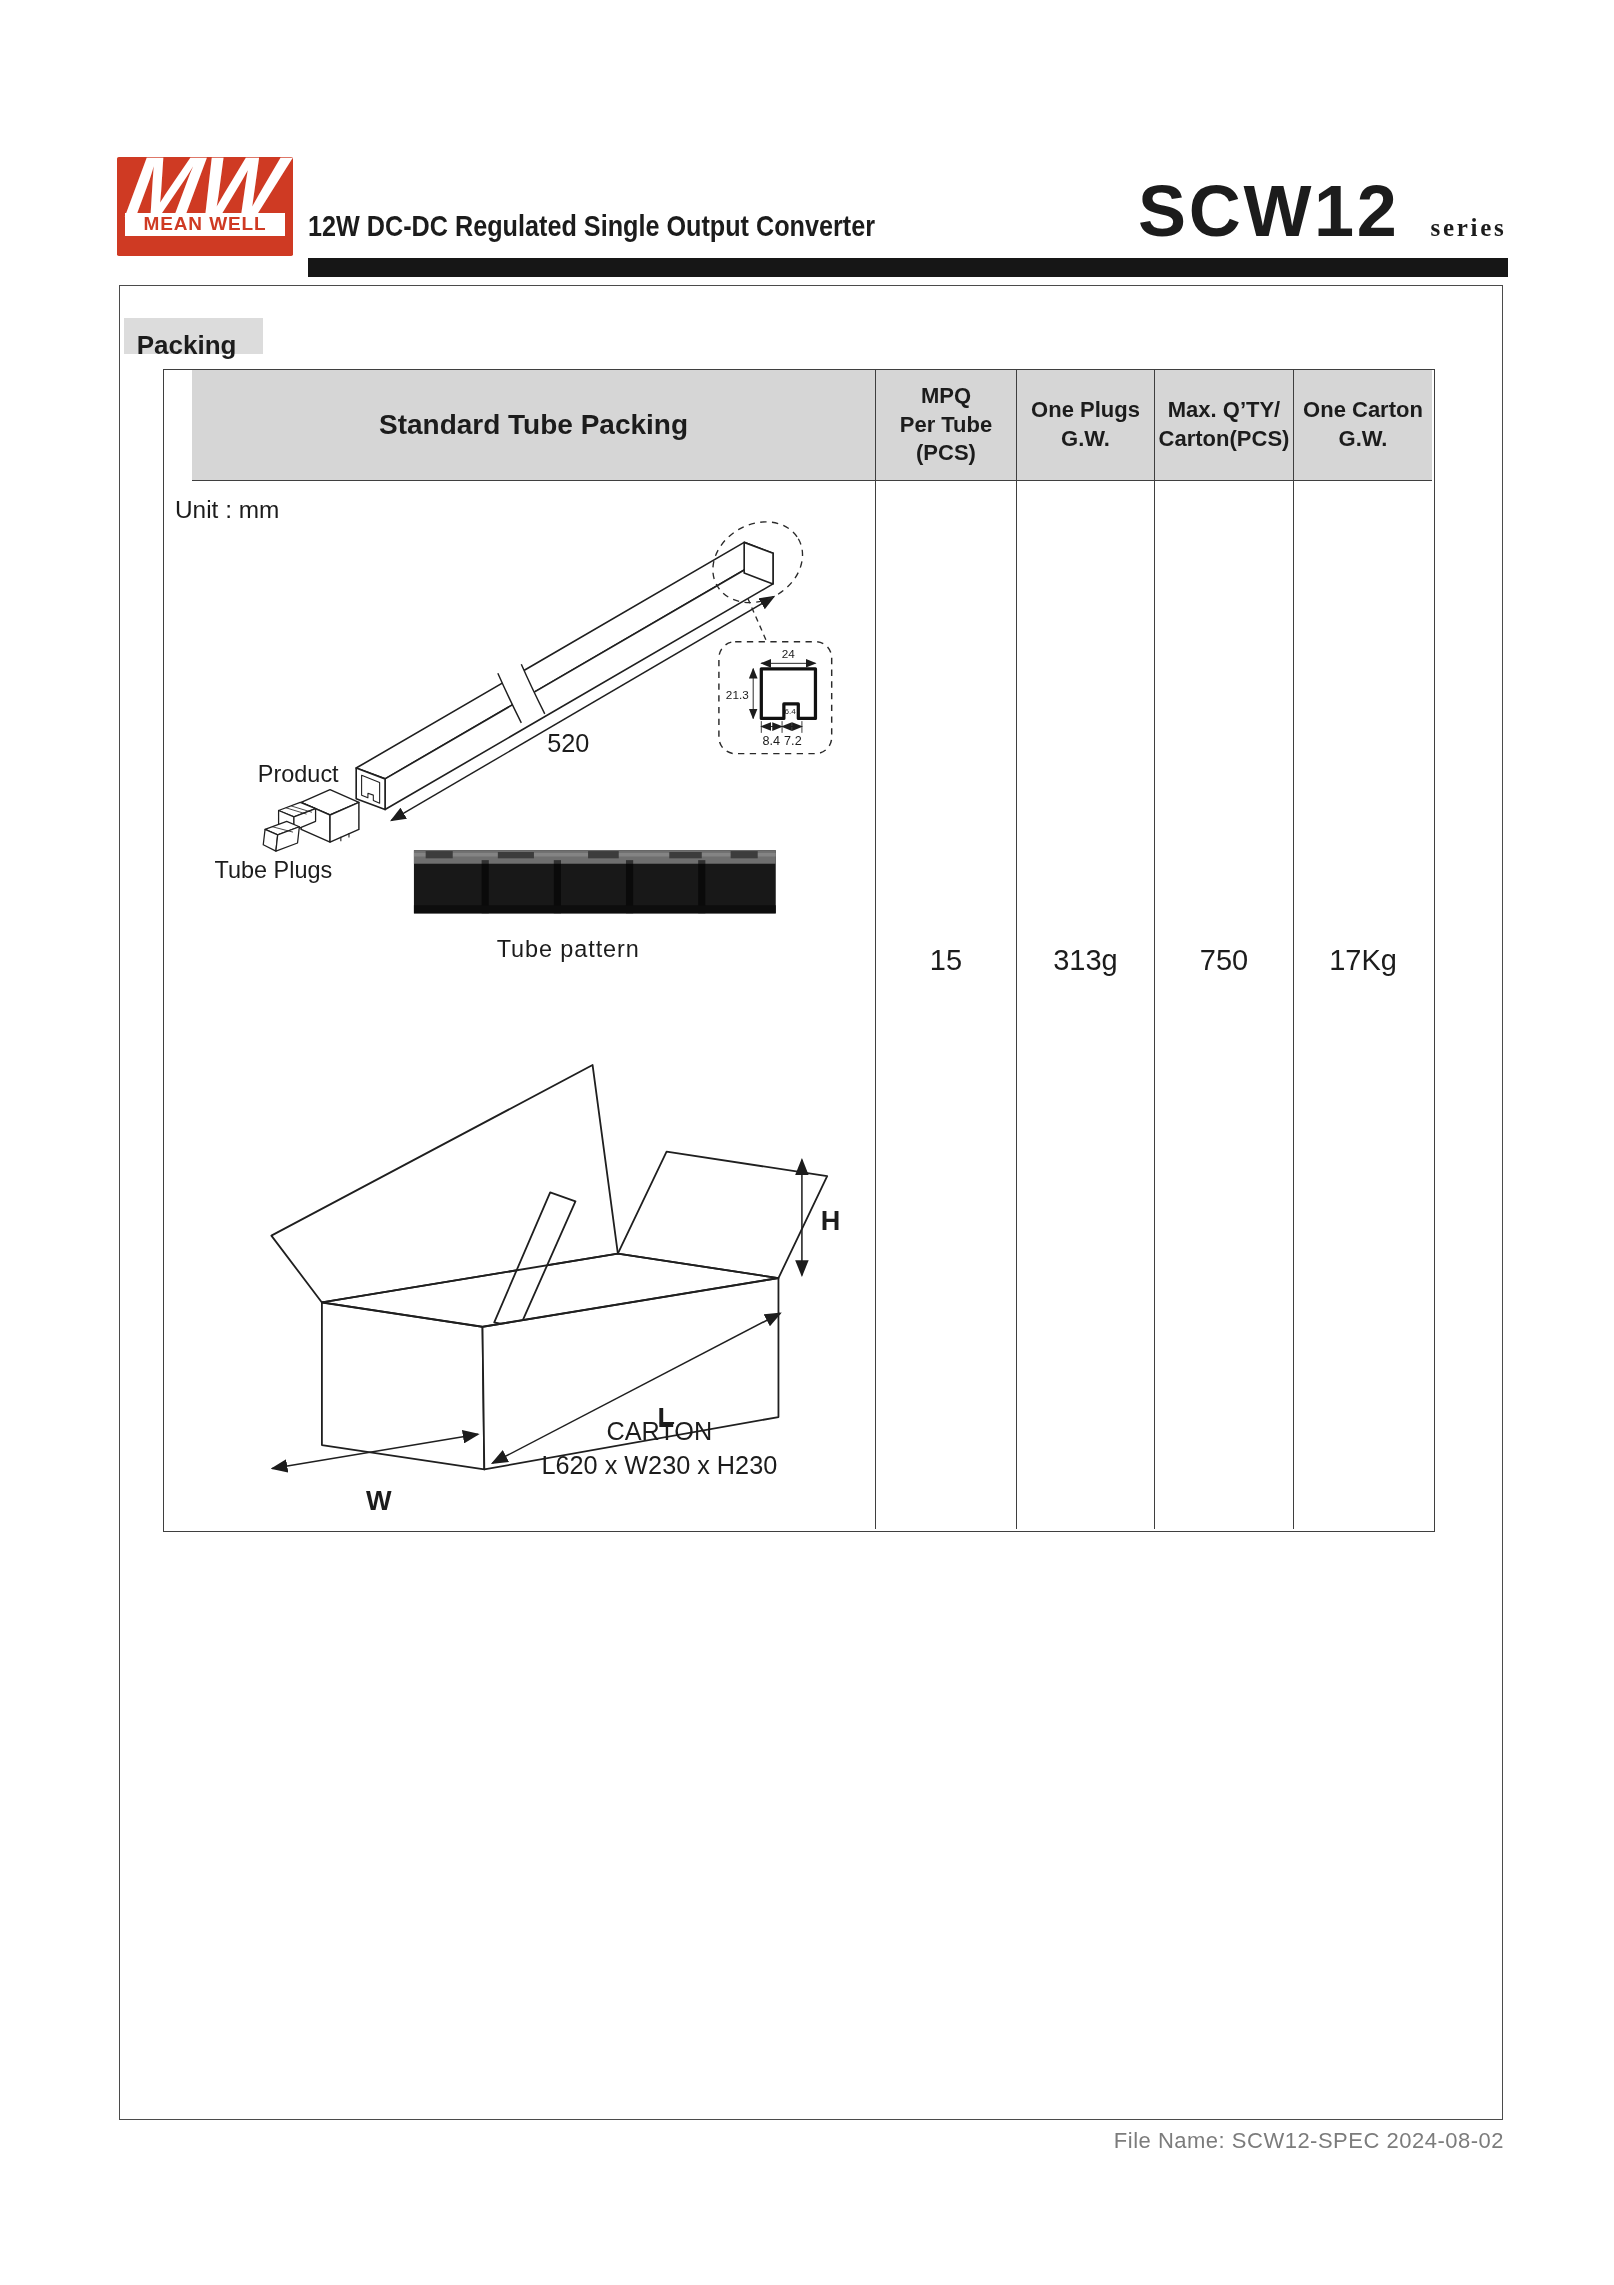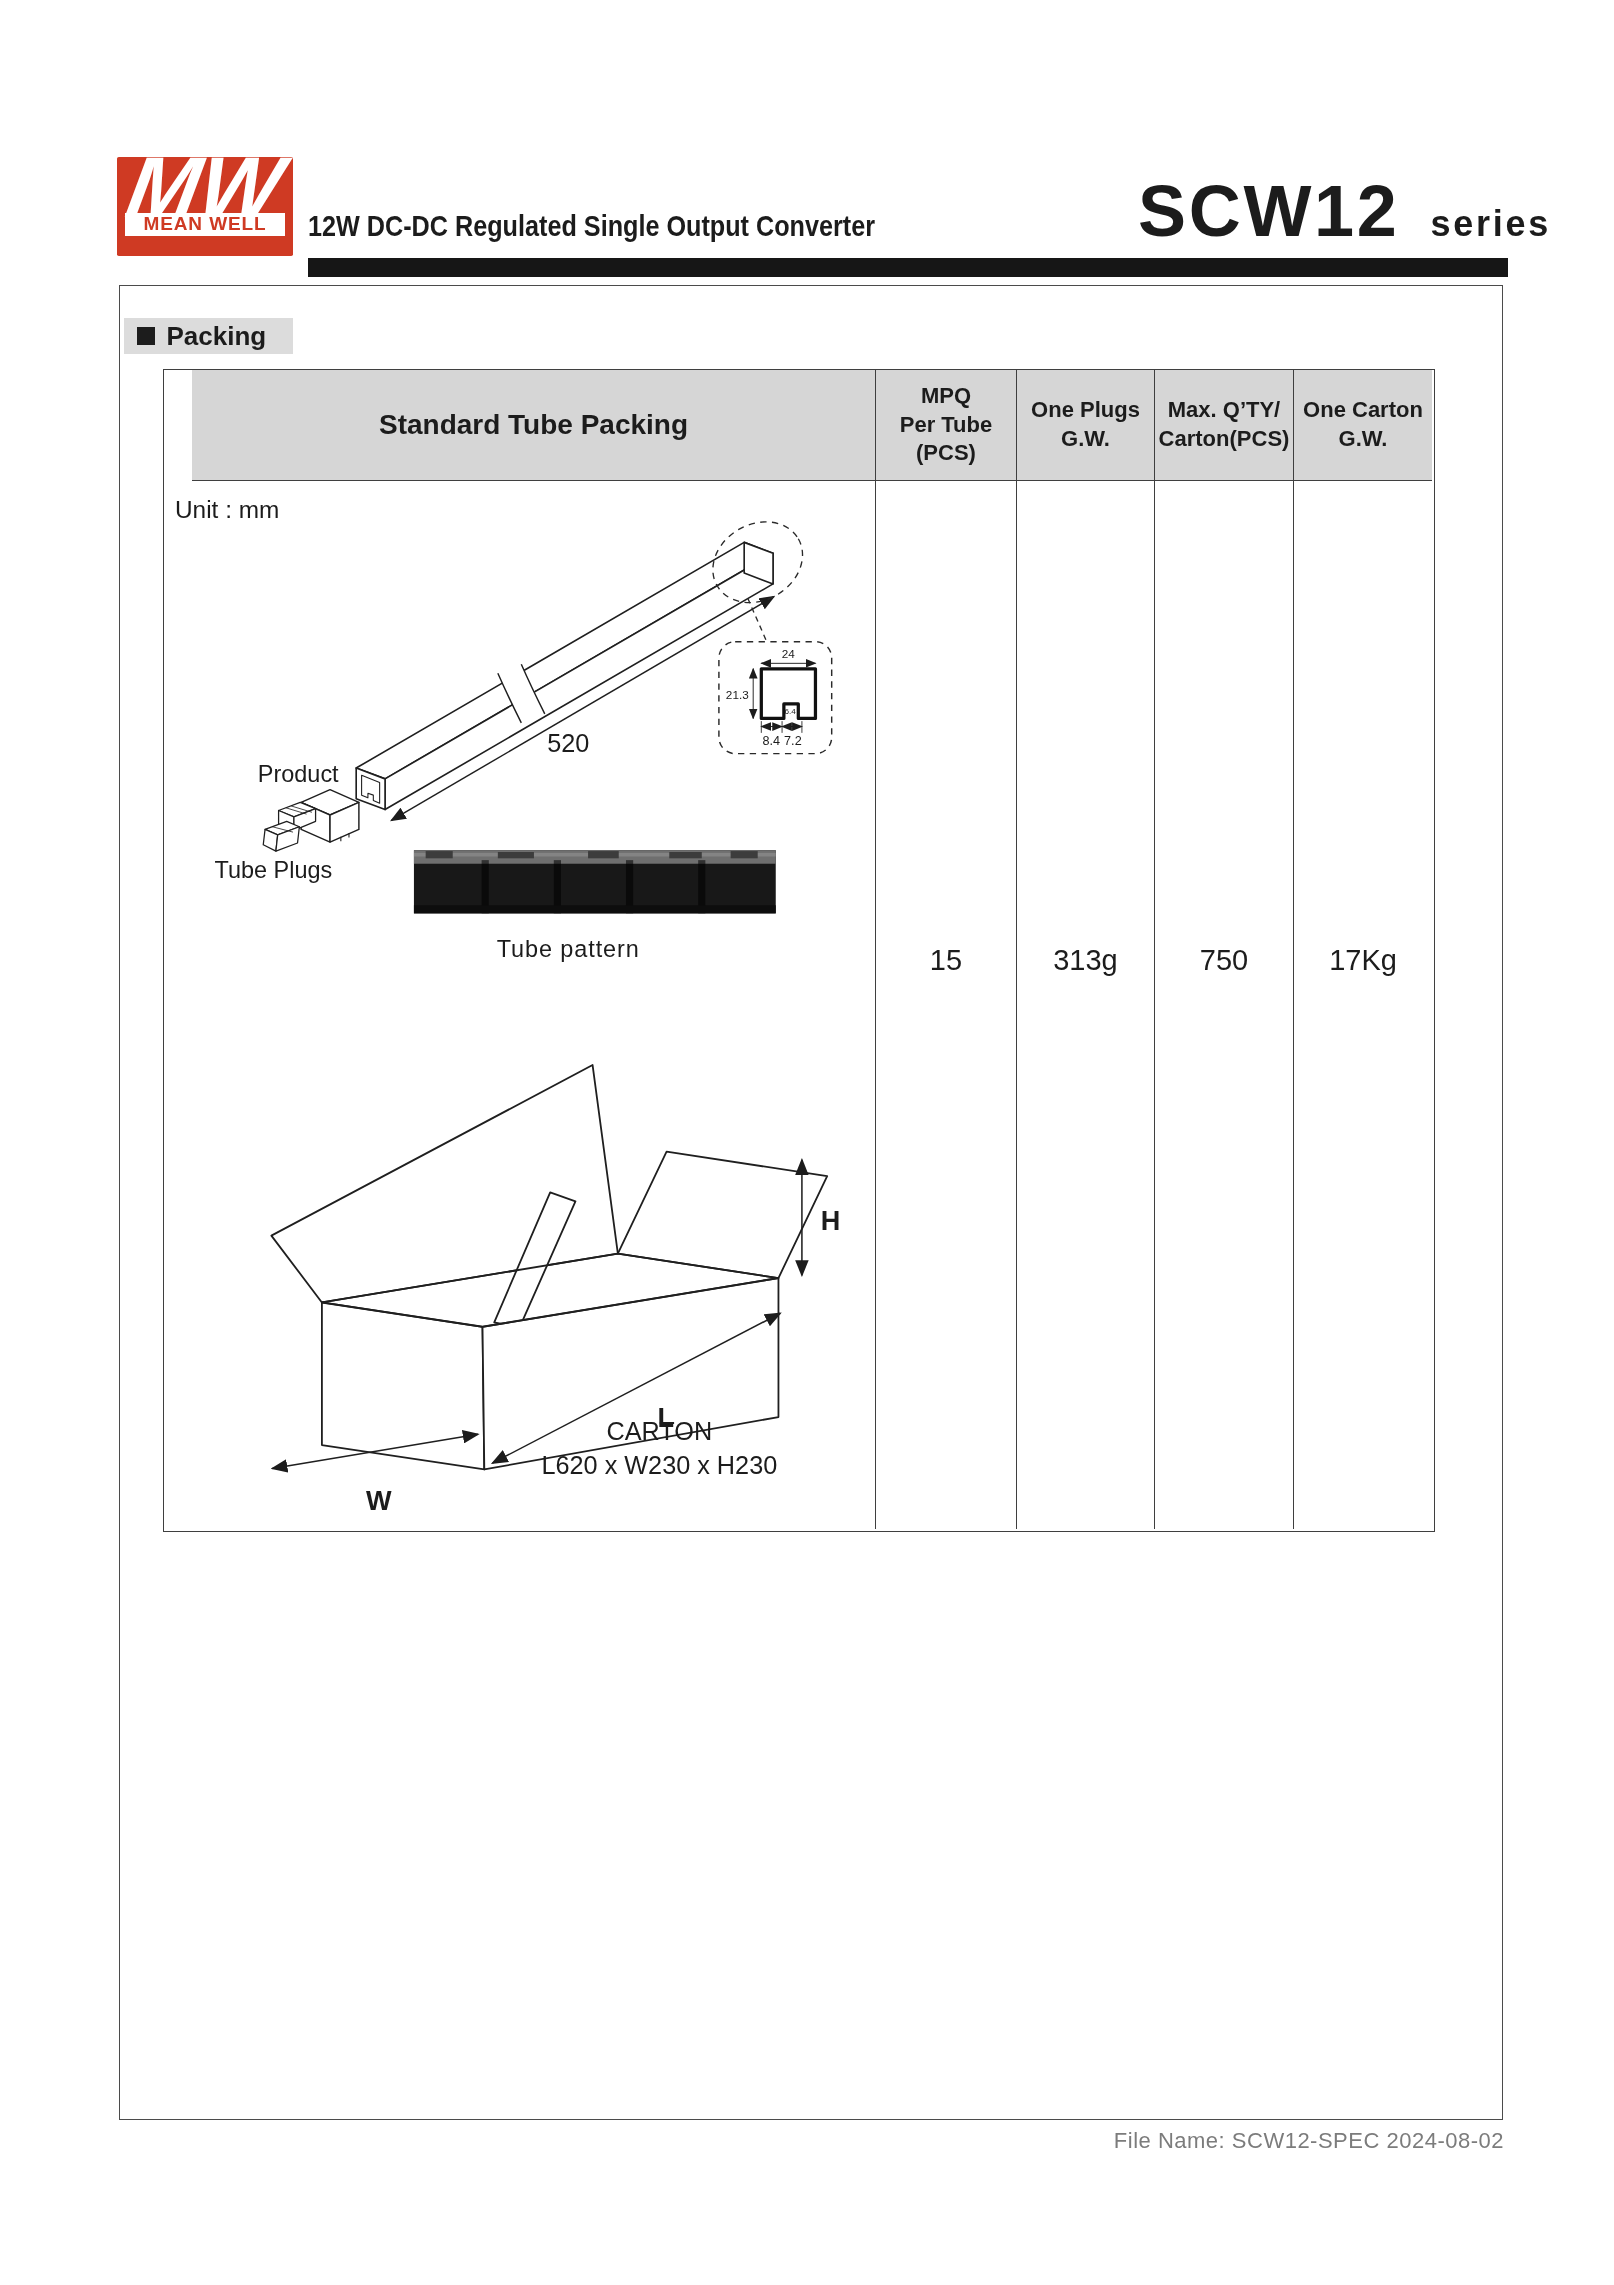--- a/index.html
+++ b/index.html
@@ -12,26 +12,26 @@
   .logo-mw{position:absolute;top:-12.7px;left:0;right:0;text-align:center;line-height:1;
            font-size:86px;font-weight:bold;font-style:italic;color:#ffffff;transform:skewX(-10deg);}
   .logo-band{position:absolute;left:8.1px;right:8.1px;bottom:20px;height:23.5px;background:#ffffff;
              display:flex;align-items:center;justify-content:center;}
   .logo-band span{color:#cf3a23;font-weight:bold;font-size:19px;letter-spacing:0.9px;white-space:nowrap;}
   .ptitle{left:308px;top:209px;font-size:30px;font-weight:bold;white-space:nowrap;}
   .cx{display:inline-block;transform:scaleX(.84);transform-origin:left center;}
   .hbar{left:308px;top:258px;width:1200px;height:19px;background:#161616;}
   .series{left:1138px;top:175px;display:flex;align-items:baseline;gap:31px;white-space:nowrap;}
   .series .s1{font-size:72px;font-weight:bold;letter-spacing:2.7px;line-height:1;}
-  .series .s2{font-size:36px;font-weight:bold;letter-spacing:2.7px;}
+  .series .s2{font-size:25px;font-weight:bold;letter-spacing:2.7px;font-family:Liberation Serif, serif;}
 
   
   .frame{left:119px;top:285px;width:1384px;height:1835px;border:1.8px solid #4b4b4b;box-sizing:border-box;}
   .packing{left:124px;top:318px;height:36px;padding:0 27px 0 12.7px;background:#dcdcdc;
-           display:flex;align-items:center;gap:11.8px;}
+           display:flex;align-items:center;gap:11.8px;flex-direction:column;}
   .packing .sq{width:18px;height:18px;background:#1c1c1c;}
   .packing .lbl{font-size:26px;font-weight:bold;}
 
   
   .ptable{left:163px;top:369px;width:1272px;height:1163px;border:1.8px solid #3f3f3f;box-sizing:border-box;
           display:grid;grid-template-columns:711px 141px 138px 139px 139px;grid-template-rows:111px 1048px;}
   .th{background:#d6d6d6;border-bottom:1.8px solid #3f3f3f;display:flex;align-items:center;justify-content:center;
       text-align:center;font-weight:bold;box-sizing:border-box;white-space:pre-line;line-height:1.3;}
   .th.first{font-size:28px;margin-left:28px;}
   .th.small{font-size:22px;}

